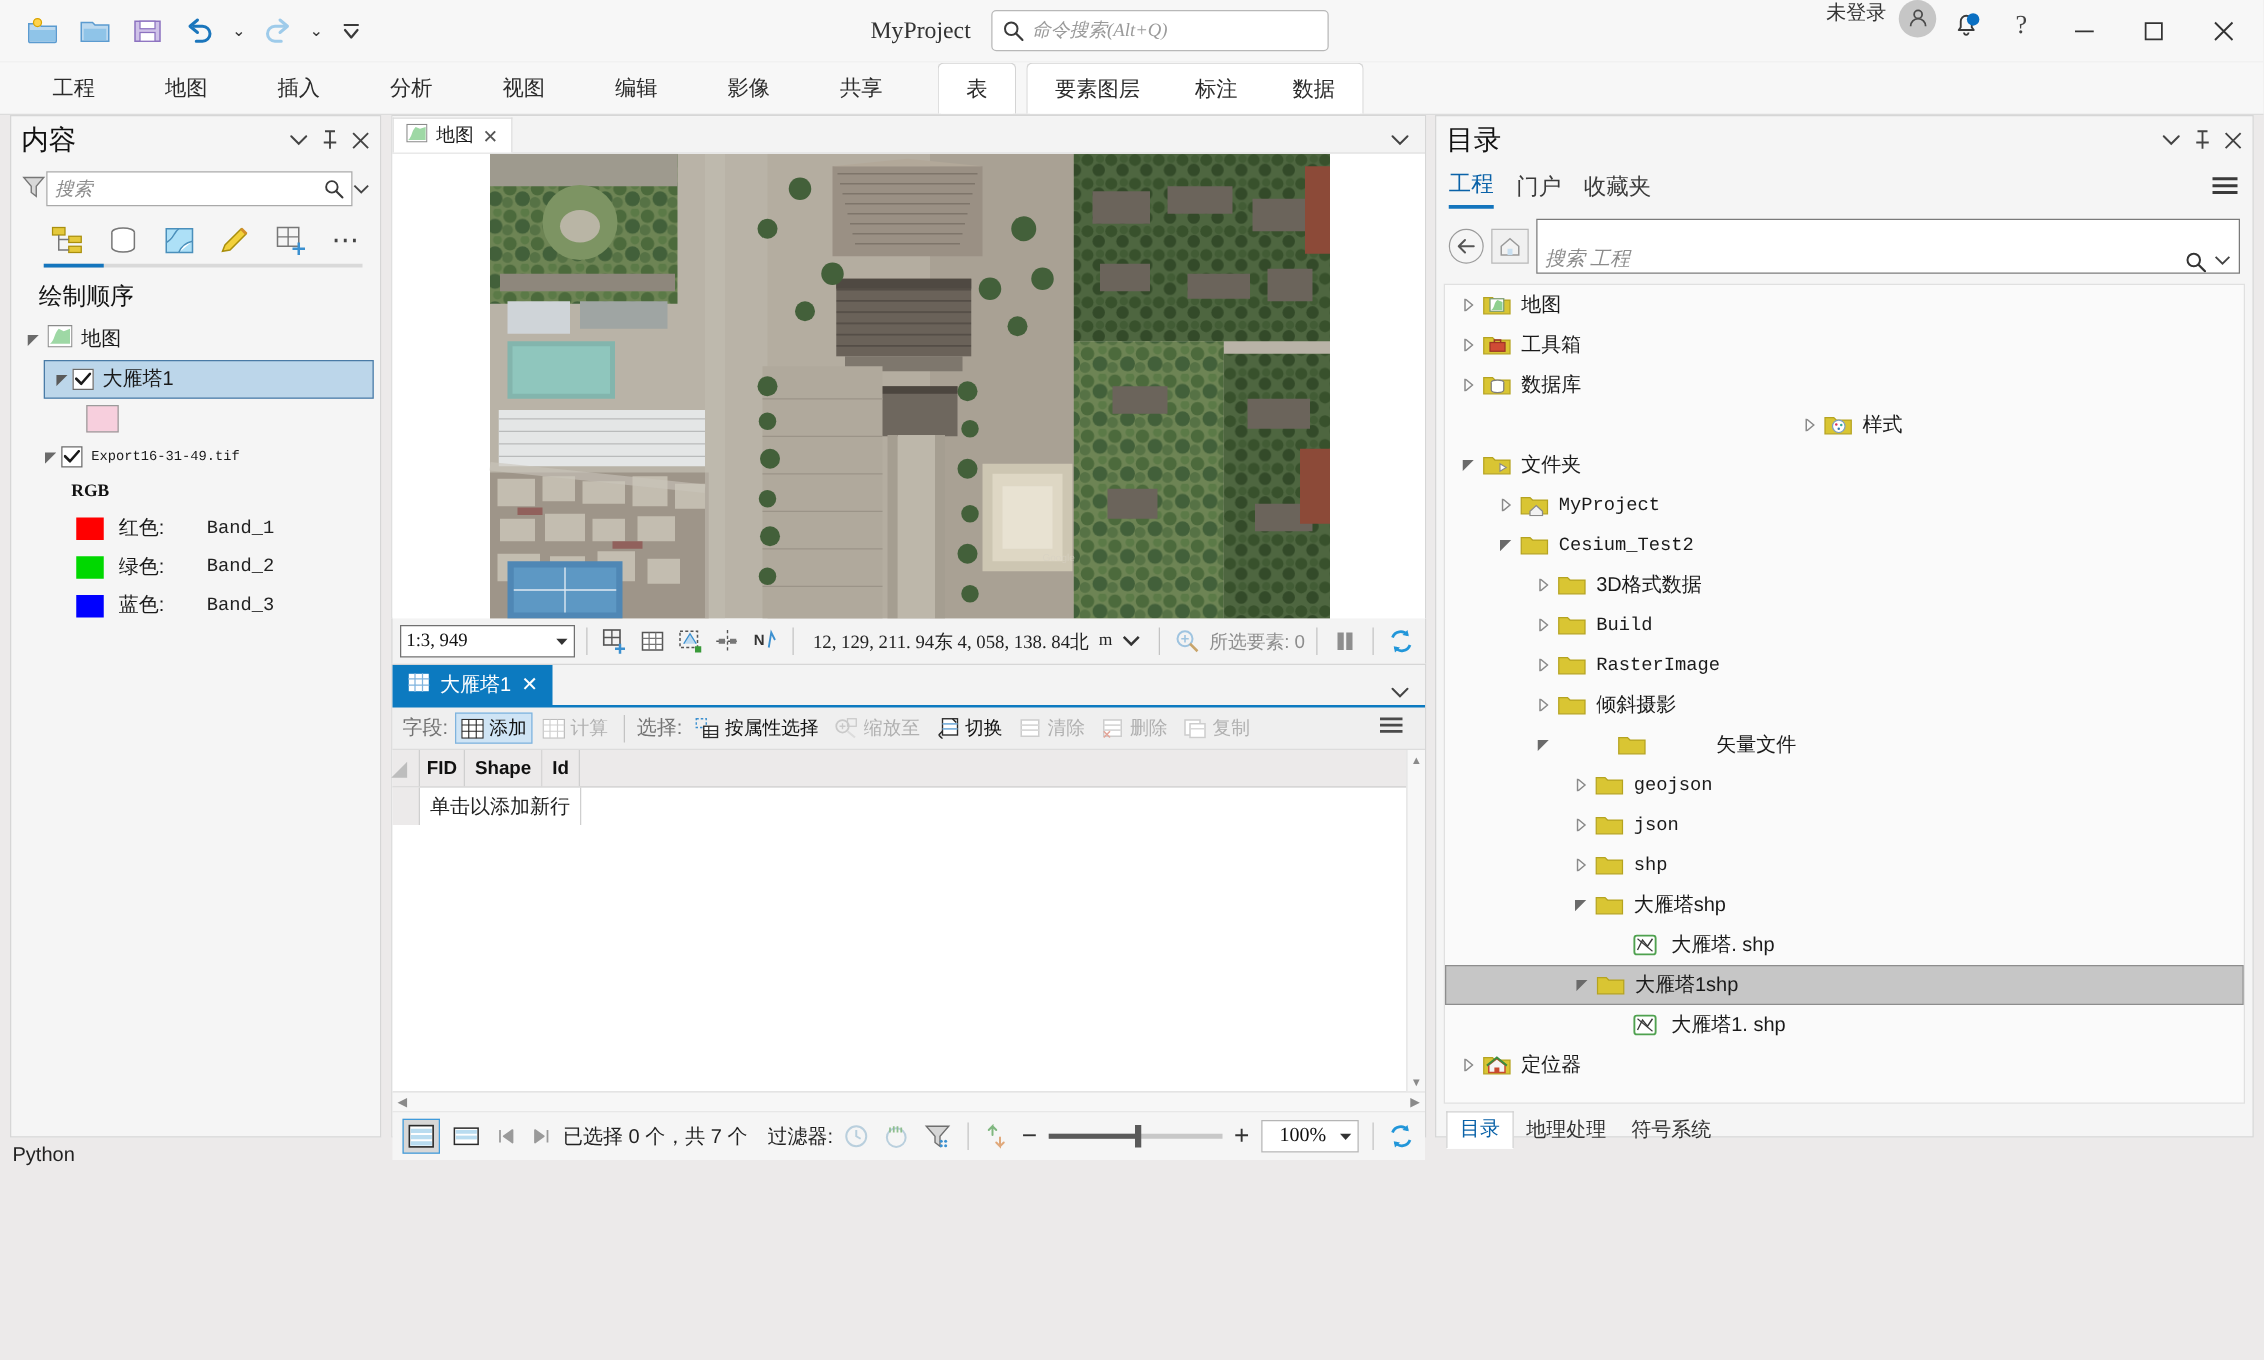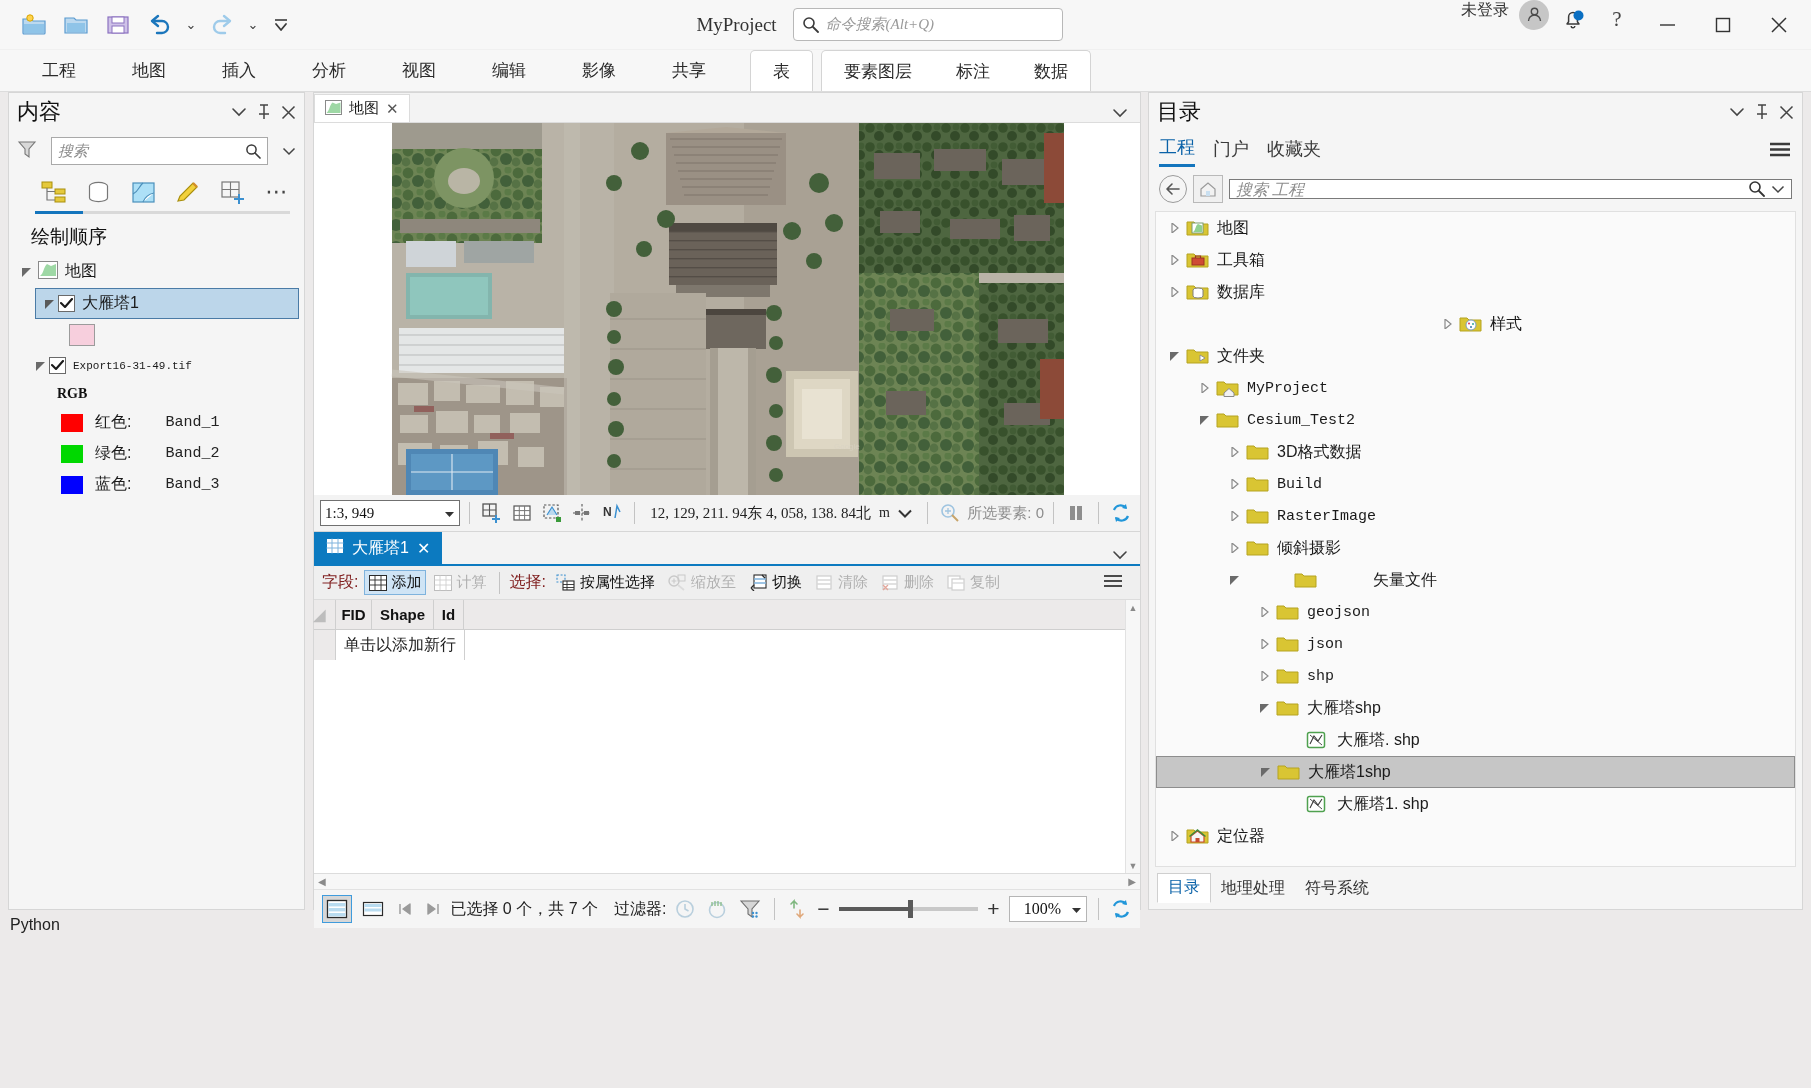--- a/index.html
+++ b/index.html
@@ -76,21 +76,21 @@
     border: 1px solid #d6d6d6;
   }
   .panel-head { display: flex; align-items: center; padding: 0 8px; }
   .panel-title { font-size: 22px; color: #111; font-weight: normal; }
   .panel-head-btns { margin-left: auto; display: flex; align-items: center; gap: 10px; }
   .phbtn { cursor: pointer; color: #444; display: flex; align-items: center; justify-content: center; }
 
   
   #contents-panel { left: 8px; top: 92px; width: 297px; height: 818px; }
   #contents-search {
-    display: flex; align-items: center; gap: 14px; padding: 0 8px; margin-top: 6px;
+    display: flex; align-items: center; gap: 0; padding: 0 8px; margin-top: 6px;
   }
   .search-box {
     flex: 1; height: 28px; border: 1px solid #a9a9a9; background: #fff;
     display: flex; align-items: center; padding: 0 6px; gap: 5px;
   }
   .search-box .ph {
     flex: 1; font-family: "Liberation Serif", serif; font-style: italic;
     font-size: 15px; color: #8c8c8c;
   }
   #contents-tabs {
@@ -150,21 +150,21 @@
   #table-tab {
     display: flex; align-items: center; gap: 8px; height: 32px; padding: 0 12px;
     background: #0c7ac0; color: #fff; font-size: 16px; cursor: pointer;
   }
   #table-tab .x { color: #fff; font-size: 16px; }
   #table-collapse { margin-left: auto; padding: 0 12px; cursor: pointer; color: #444; }
   #table-toolbar {
     height: 36px; display: flex; align-items: center; gap: 4px; padding: 0 8px;
     background: #efefef; border-top: 2px solid #0c7ac0; border-bottom: 1px solid #dcdcdc;
   }
-  .tt-label { font-size: 16px; color: #7f1d1d; margin-right: 2px; white-space: nowrap; }
+  .tt-label { font-size: 16px; color: #737373; margin-right: 2px; white-space: nowrap; }
   .tt-btn { display: flex; align-items: center; gap: 4px; padding: 2px 4px; font-size: 15px; color: #111; cursor: pointer; white-space: nowrap; }
   .tt-btn.dis { color: #b0b0b0; cursor: default; }
   .tt-btn.active { background: #cfe4f5; border: 1px solid #7fb3dd; }
   #tt-menu { margin-left: auto; padding: 0 8px; cursor: pointer; }
 
   #table-grid { position: relative; background: #fff; height: 274px; border-bottom: 1px solid #dcdcdc; }
   #grid-header { height: 30px; display: flex; background: #eceaea; border-bottom: 1px solid #cfcfcf; }
   .corner-cell { width: 22px; border-right: 1px solid #cfcfcf; position: relative; background: #eceaea; }
   .corner-cell i { position: absolute; left: 4px; top: 10px; width: 0; height: 0;
     border-left: 9px solid #bdbdbd; border-bottom: 9px solid transparent; border-top: 9px solid transparent; transform: rotate(45deg); }
@@ -208,22 +208,22 @@
   
   #catalog-panel { left: 1148px; top: 92px; width: 655px; height: 818px; }
   #cat-tabs { display: flex; align-items: center; gap: 18px; padding: 4px 10px 0 10px; }
   .cat-tab { font-size: 18px; color: #3a3a3a; padding-bottom: 5px; cursor: pointer; }
   .cat-tab.on { color: #0a62a8; border-bottom: 3px solid #1475bd; }
   #cat-hamburger { margin-left: auto; cursor: pointer; }
   #cat-searchrow { display: flex; align-items: center; gap: 6px; padding: 8px 10px 4px 10px; }
   .circ-btn { width: 28px; height: 28px; border-radius: 50%; border: 1px solid #9b9b9b; display:flex; align-items:center; justify-content:center; cursor:pointer; color:#555; }
   .home-btn { width: 30px; height: 28px; border: 1px solid #b9b9b9; background: #f0f0f0; display:flex; align-items:center; justify-content:center; cursor:pointer; }
   #cat-search {
-    flex: 1; height: 20px; border: 1px solid #7a7a7a; background: #fff;
-    display: flex; align-items: flex-start; padding: 0 6px; gap: 6px;
+    flex: 1; height: 44px; border: 1px solid #7a7a7a; background: #fff;
+    display: flex; align-items: flex-end; padding: 0 6px; gap: 6px;
   }
   #cat-search .ph { flex: 1; font-family: "Liberation Serif", serif; font-style: italic; font-size: 16px; color: #8c8c8c; }
 
   #cat-tree { background: #fafafa; margin: 4px 6px 0 6px; height: 656px; border: 1px solid #e0e0e0; overflow: hidden; }
   .cat-row { display: flex; align-items: center; height: 32px; font-size: 16px; color: #1a1a1a; white-space: nowrap; cursor: pointer; }
   .cat-row.sel { background: #c6c6c6; border: 1px solid #8d8d8d; }
   .cat-row .tri { width: 22px; }
   .folder { width: 23px; height: 18px; margin-right: 8px; flex: none; }
 
   #cat-bottom-tabs { display: flex; align-items: flex-end; gap: 0; padding: 6px 8px 0 8px; }

